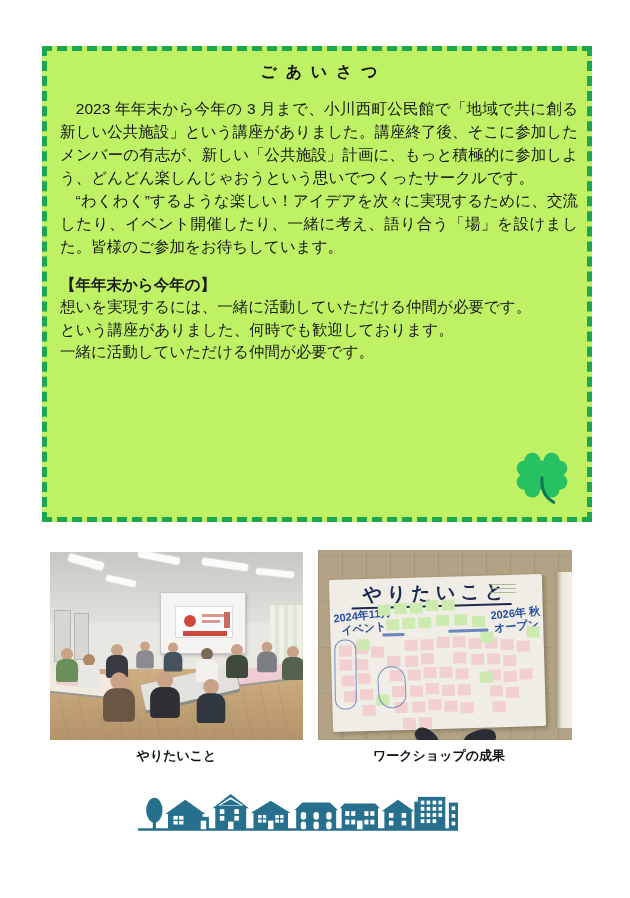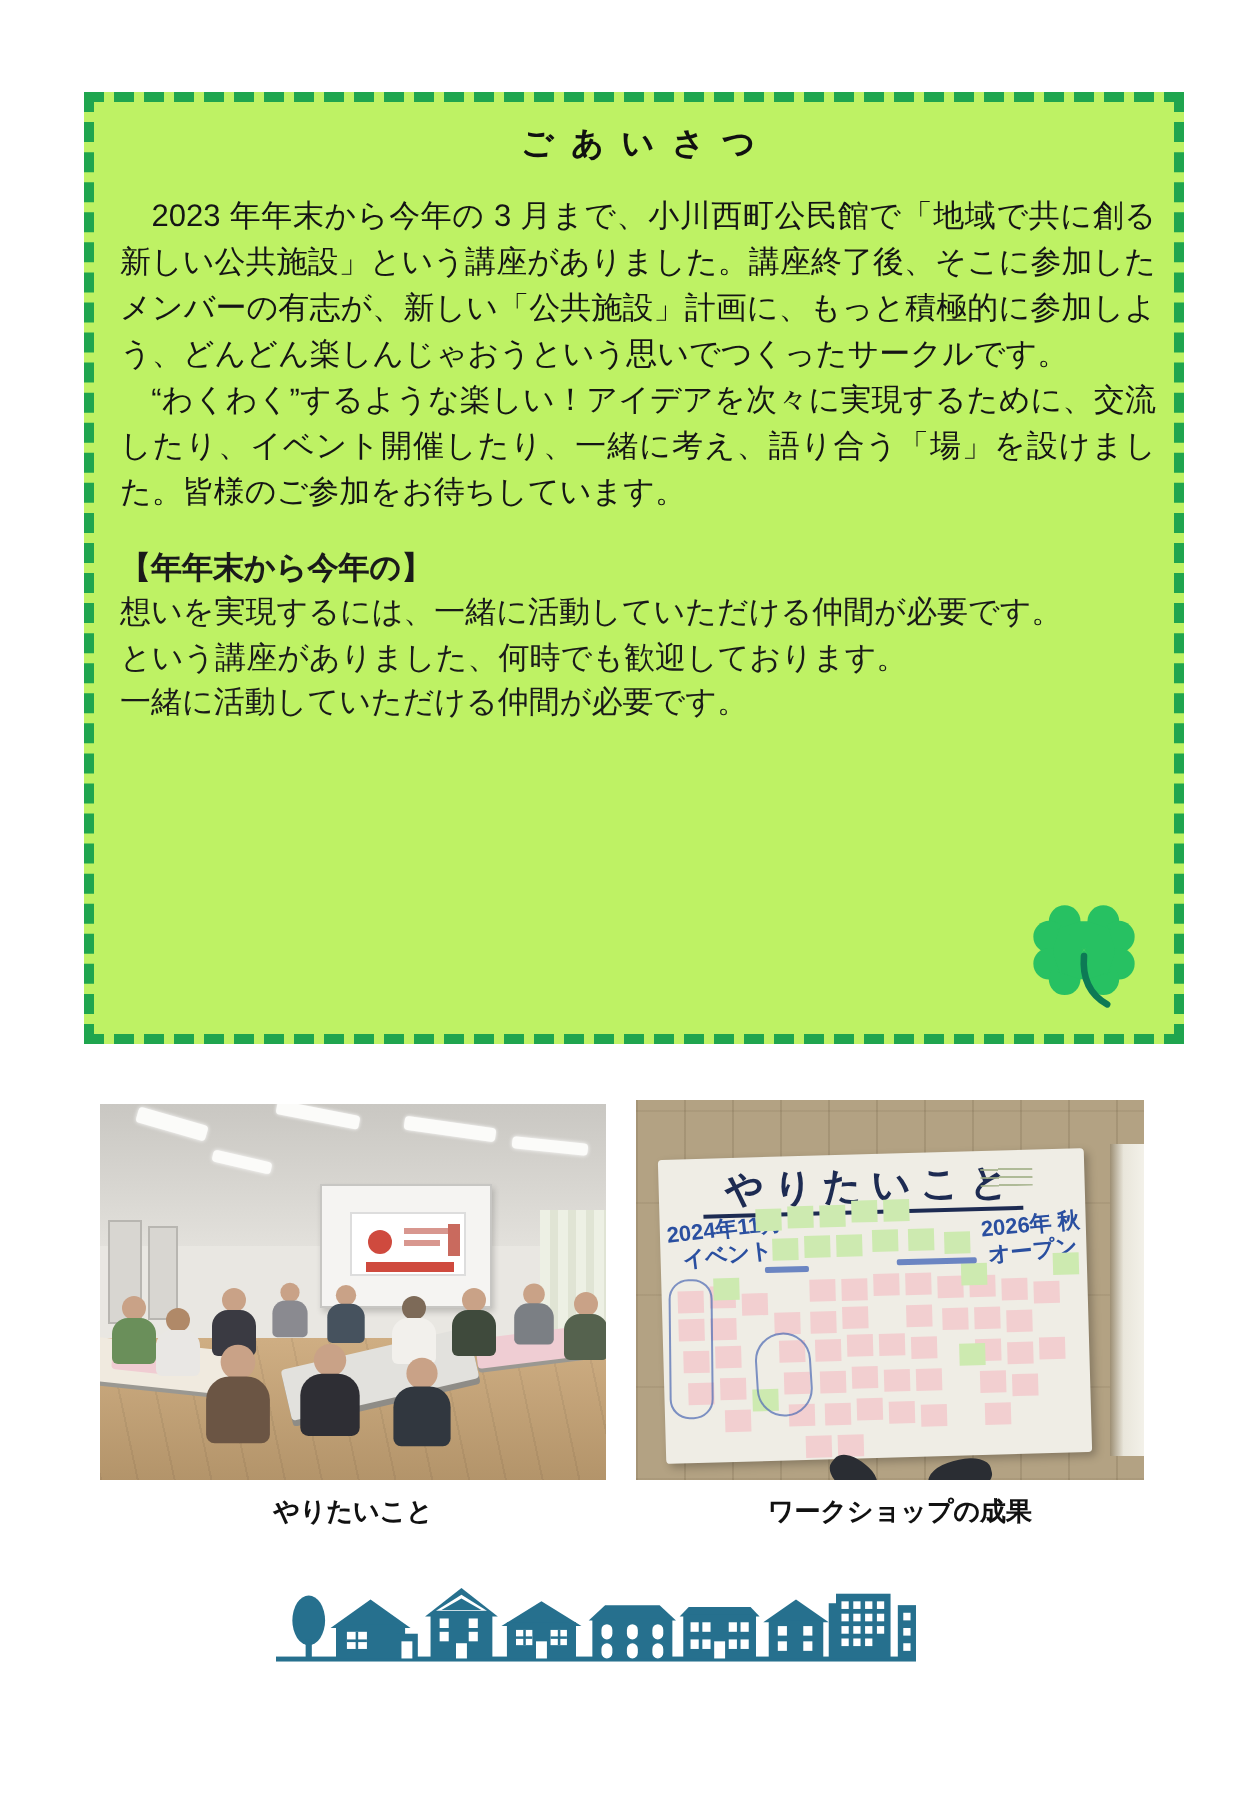--- a/index.html
+++ b/index.html
@@ -39,21 +39,21 @@
   .clover { position:absolute; right:16px; bottom:8px; width:58px; height:62px; }
 
   
   .photo { position:absolute; overflow:hidden; background:#ddd; }
   #photo-lecture { left:50px; top:552px; width:253px; height:188px; }
   #photo-workshop { left:318px; top:550px; width:254px; height:190px; }
   .caption {
     position:absolute; text-align:center; font-weight:bold; font-size:13px; color:#111;
   }
   #caption-lecture { left:50px; top:747px; width:253px; }
-  #caption-workshop { left:323px; top:747px; width:254px; }
+  #caption-workshop { left:312px; top:747px; width:254px; }
 
   
   .lp-ceiling { position:absolute; left:0; top:0; width:100%; height:40%;
     background:linear-gradient(#c9c7c2,#e4e2dd); }
   .lp-light { position:absolute; background:#fbfbf9; border-radius:2px; box-shadow:0 0 2px #ffffff; }
   .lp-wall { position:absolute; left:0; top:38%; width:100%; height:26%; background:#e9e7e2; }
   .lp-door { position:absolute; background:#d8d6d1; border:1px solid #b8b6b1; }
   .lp-screen { position:absolute; left:110px; top:40px; width:86px; height:62px;
     background:#f5f4f2; border:1px solid #c7c6c3; box-shadow:1px 2px 3px rgba(0,0,0,.18); }
   .lp-slide { position:absolute; left:14px; top:13px; width:58px; height:32px;

